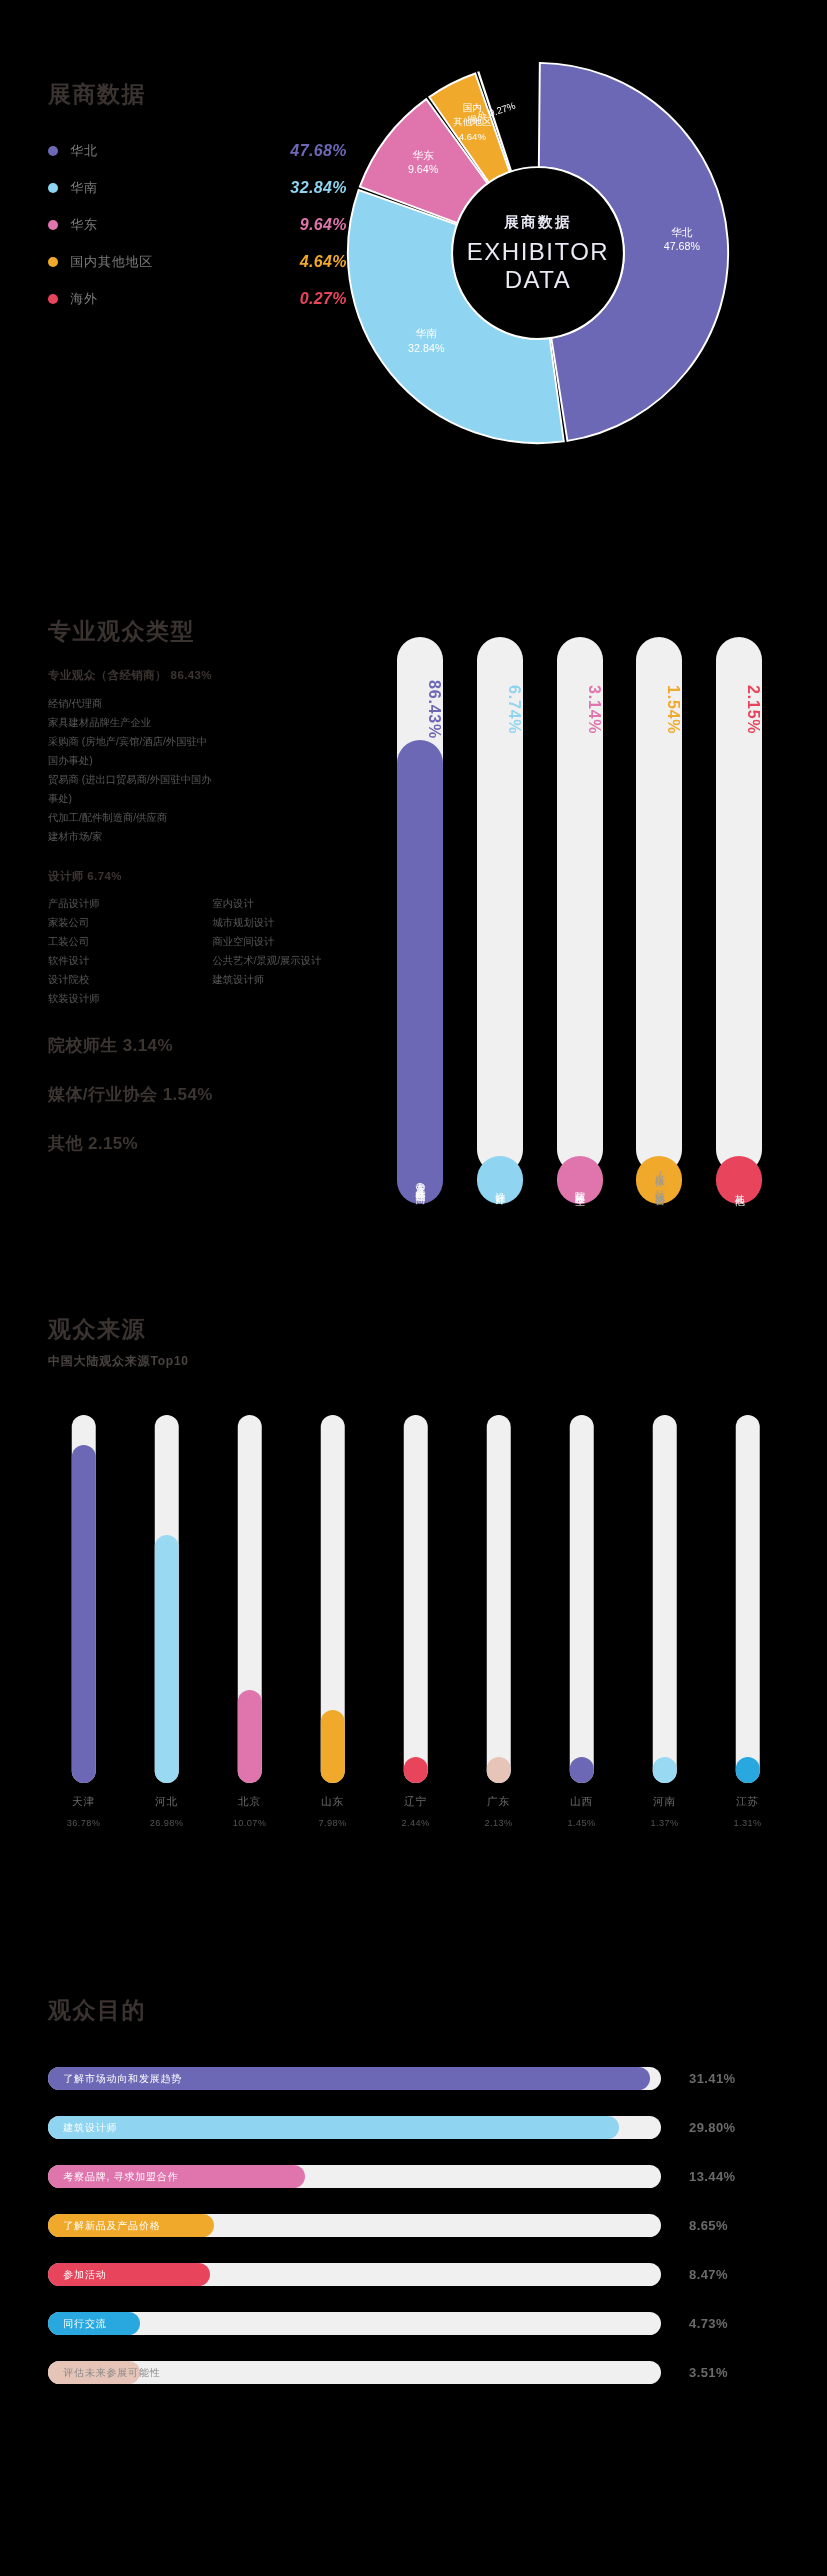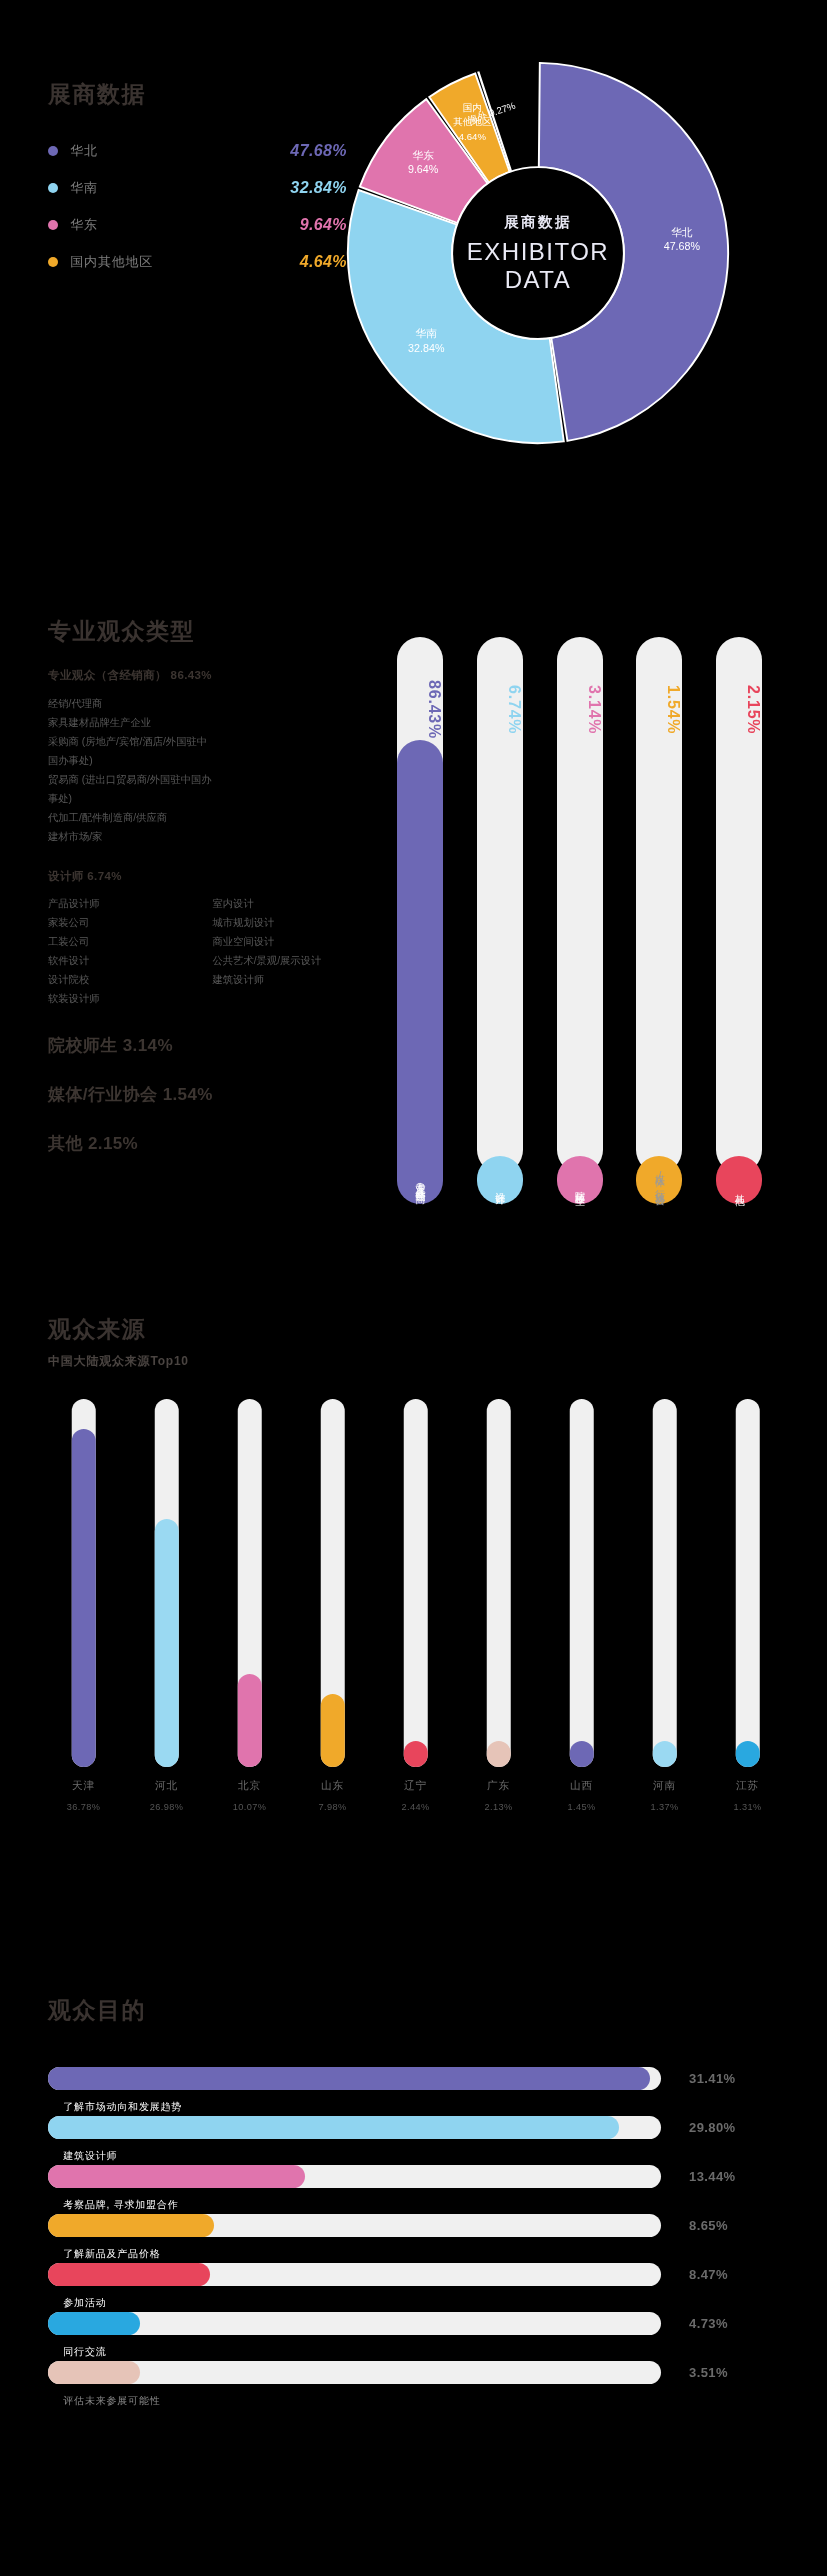--- a/index.html
+++ b/index.html
@@ -70,21 +70,21 @@
     font-size:10px; letter-spacing:1.5px;
     display:flex; justify-content:flex-end; align-items:center;
     height:230px; margin:0 auto; color:#fff;
   }
   .pill-name.dark { color:#9a9a9a; }
 
   
   #sec-source { top:1303px; height:613px; }
   #src-title { position:absolute; left:48px; top:15.3px; }
   #src-sub { position:absolute; left:48px; top:50px; font-size:12px; color:#4a4441; letter-spacing:0.8px;font-weight:bold;}
-  .srcchart { position:absolute; left:42px; top:96px; width:747px; height:429px; display:flex; }
+  .srcchart { position:absolute; left:42px; top:112px; width:747px; height:429px; display:flex; }
   .src-col { flex:1; position:relative; }
   .src-track {
     position:absolute; left:50%; transform:translateX(-50%);
     top:0; width:24.5px; height:368px; background:#f0f0f0; border-radius:12.3px;
   }
   .src-fill { position:absolute; left:50%; transform:translateX(-50%); width:24.5px; bottom:61px; border-radius:12.3px; }
   .src-name {
     position:absolute; left:0; width:100%; top:380px; text-align:center;
     font-size:10.7px; color:#6d6d6d; letter-spacing:0.8px;
   }
@@ -100,21 +100,20 @@
   .pur-row { position:relative; height:49px; }
   .pur-track {
     position:absolute; left:0; top:6.1px; width:613px; height:23px;
     background:#f0f0f0; border-radius:11.5px;
   }
   .pur-fill { position:absolute; left:0; top:6.1px; height:23px; border-radius:11.5px; }
   .pur-label {
     position:absolute; left:15.3px; top:6.1px; height:23px;
     display:flex; align-items:center; font-size:10px; color:#fff; letter-spacing:0.8px;
     white-space:nowrap;
-    margin-top:28px;
   }
   .pur-label.dark { color:#8a8a8a; }
   .pur-pct {
     position:absolute; left:641px; top:6.1px; height:23px;
     display:flex; align-items:center; font-size:13px; font-weight:bold;
     color:#6b6b6b; letter-spacing:0.4px;
   }
 </style>
 </head>
 <body>
@@ -136,20 +135,25 @@
       </div>
       <div class="legend-row">
         <span class="legend-dot" style="background:#e074ad"></span>
         <span class="legend-label">华东</span>
         <span class="legend-val" style="color:#e074ad">9.64%</span>
       </div>
       <div class="legend-row">
         <span class="legend-dot" style="background:#f0a92a"></span>
         <span class="legend-label">国内其他地区</span>
         <span class="legend-val" style="color:#f0a92a">4.64%</span>
+      </div>
+      <div class="legend-row">
+        <span class="legend-dot" style="background:#e8455c"></span>
+        <span class="legend-label">海外</span>
+        <span class="legend-val" style="color:#e8455c">0.27%</span>
       </div>
     </div>
 
   <div class="donut-wrap">
     <svg viewBox="0 0 540 540" id="donut-svg">
         <path d="M272.3805925386752 22.01142611167586 A248 248 0 0 1 308.3767283825486 515.0127072595462 L287.331425721151 380.65090005269826 A112 112 0 0 0 271.0751063077888 158.00516017946651 Z" fill="#6d68b5" stroke="#ffffff" stroke-width="2.5"></path>
         <text class="slice-lbl" x="457.6604479334684" y="247.29810664871445"><tspan x="457.6604479334684" dy="0">华北</tspan><tspan x="457.6604479334684" dy="19">47.68%</tspan></text>
         <path d="M303.66603868188963 515.7042894201677 A248 248 0 0 1 35.96885454832491 187.94256305137907 L164.30851495730803 232.94180266836474 A112 112 0 0 0 285.20401746924045 380.9632274800757 Z" fill="#8fd4f0" stroke="#ffffff" stroke-width="2.5"></path>
         <text class="slice-lbl" x="124.26950419300624" y="380.0244016655735"><tspan x="124.26950419300624" dy="0">华南</tspan><tspan x="124.26950419300624" dy="19">32.84%</tspan></text>
         <path d="M37.587276570876696 183.46488580779567 A248 248 0 0 1 124.3203182631311 69.29765739024225 L204.20917598980114 179.36023236978684 A112 112 0 0 0 165.0394152255572 230.91962584868193 Z" fill="#e074ad" stroke="#ffffff" stroke-width="2.5"></path>

